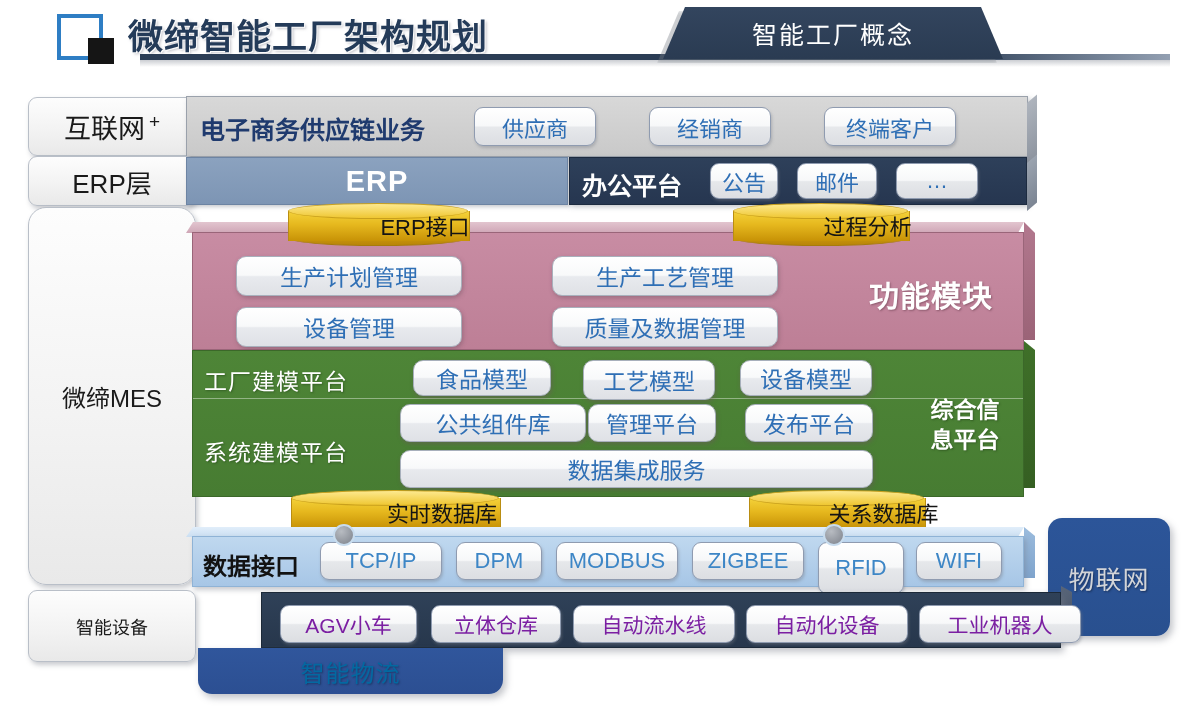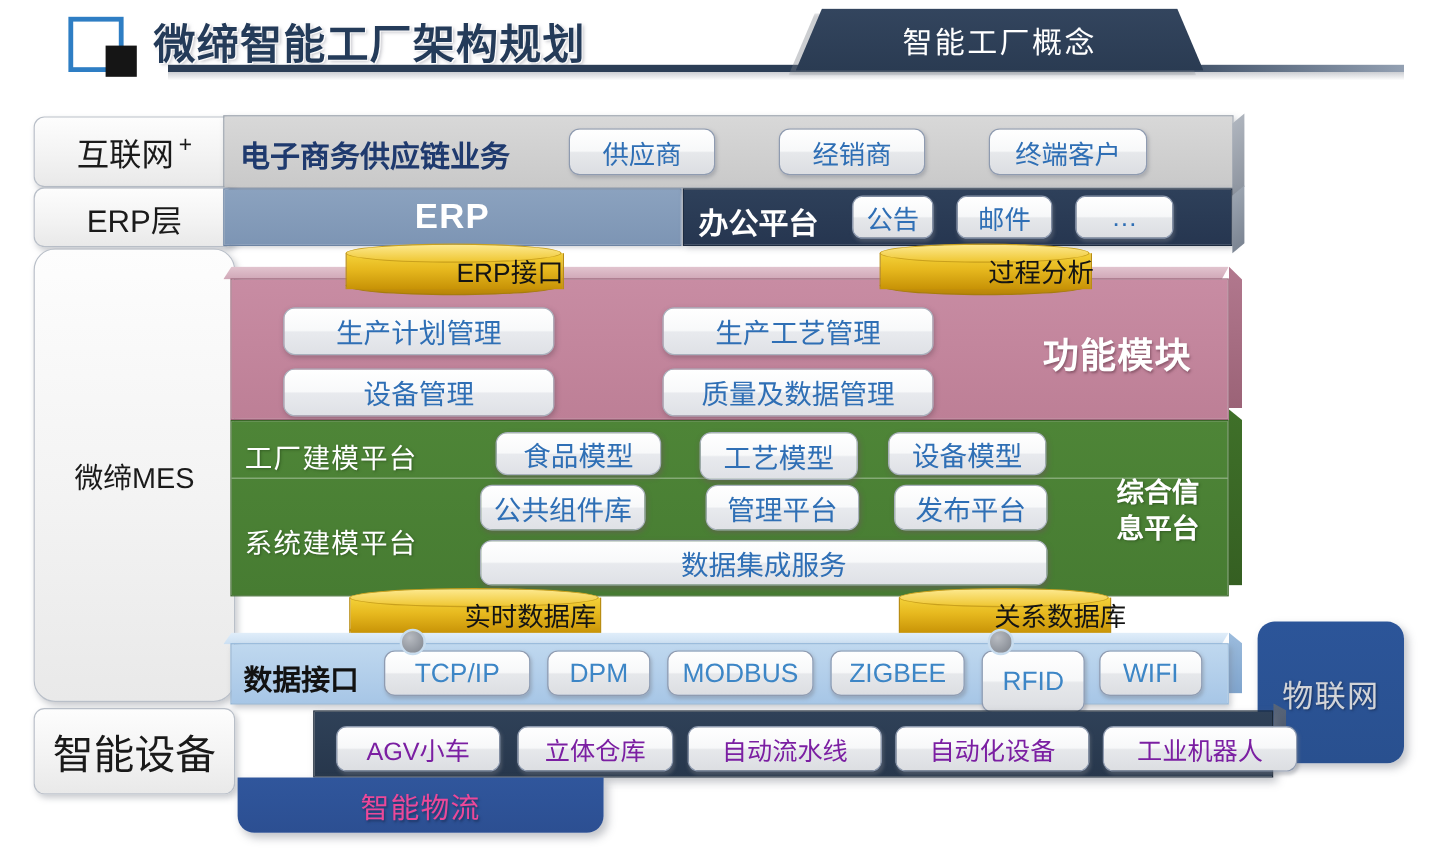--- a/index.html
+++ b/index.html
@@ -40,21 +40,21 @@
   .lbl{position:absolute;background:linear-gradient(to bottom,#fdfdfd 0%,#f3f3f3 55%,#e9e9e9 100%);
        border:1px solid #b9bfc8;border-radius:9px;
        display:flex;align-items:center;justify-content:center;
        color:#1a1a1a;box-sizing:border-box;
        box-shadow:2px 3px 5px rgba(120,125,135,.40);}
   #lbl-internet{left:28px;top:97px;width:168px;height:59px;font-size:27px;}
   #lbl-internet .plus{font-size:19px;margin-left:4px;position:relative;top:-5px;}
   #lbl-erp{left:28px;top:156px;width:168px;height:50px;font-size:26px;}
   #lbl-mes{left:28px;top:207px;width:168px;height:378px;font-size:24px;
            border-radius:18px;}
-  #lbl-device{left:28px;top:590px;width:168px;height:72px;font-size:34px;}
+  #lbl-device{left:28px;top:590px;width:168px;height:72px;font-size:18px;}
 
   
   .row-internet{position:absolute;left:186px;top:96px;width:842px;height:61px;
        background:linear-gradient(to bottom,#d8d8d8,#c9c9c9);
        border:1px solid #9aa1ab;box-sizing:border-box;
        box-shadow:3px 3px 6px rgba(120,125,135,.45);}
   .row-internet .side{position:absolute;right:-10px;top:6px;width:10px;height:61px;
        background:linear-gradient(to bottom,#aeb4bd,#8e95a0);
        transform:skewY(-40deg);transform-origin:left top;}
   .ec-label{position:absolute;left:200px;top:110px;font-size:25px;font-weight:bold;
@@ -125,21 +125,21 @@
   .g-label{position:absolute;color:#ffffff;font-size:23px;letter-spacing:1px;
        text-shadow:1px 1px 2px rgba(30,60,20,.5);}
   #g-factory{left:204px;top:363px;}
   #g-system{left:204px;top:434px;}
   .ci-title{position:absolute;left:905px;top:395px;width:120px;text-align:center;
        color:#ffffff;font-size:23px;font-weight:bold;line-height:30px;
        text-shadow:1px 1px 2px rgba(30,60,20,.5);}
   #g-food{left:413px;top:360px;width:138px;height:36px;}
   #g-craft{left:583px;top:360px;width:132px;height:40px;}
   #g-device{left:740px;top:360px;width:132px;height:36px;}
-  #g-comp{left:400px;top:404px;width:138px;height:38px;}
+  #g-comp{left:400px;top:404px;width:186px;height:38px;}
   #g-mgmt{left:588px;top:404px;width:128px;height:38px;}
   #g-pub{left:745px;top:404px;width:128px;height:38px;}
   #g-dis{left:400px;top:450px;width:473px;height:38px;}
 
   
   .cyl{position:absolute;}
   .cyl .body{position:absolute;left:0;top:8px;width:100%;height:30px;
        background:linear-gradient(to bottom,#f4d23a 0%,#e6b81e 45%,#c79206 100%);
        border-left:1px solid #b98d12;border-right:1px solid #b98d12;}
   .cyl .top{position:absolute;left:0;top:0;width:100%;height:16px;border-radius:50%;
@@ -206,21 +206,21 @@
   #v-auto{left:746px;top:605px;width:162px;height:38px;}
   #v-robot{left:919px;top:605px;width:162px;height:38px;}
 
   
   .logi{position:absolute;left:198px;top:648px;width:305px;height:46px;
        background:linear-gradient(to bottom,#30569c,#2c4f92);
        border-radius:0 0 14px 14px;
        box-shadow:3px 4px 7px rgba(120,125,135,.45);}
   .logi-label{position:absolute;left:198px;top:648px;width:305px;height:46px;
        display:flex;align-items:center;justify-content:center;
-       color:#ec4899;font-size:24px;letter-spacing:1px;
+       color:#0369a1;font-size:24px;letter-spacing:1px;
        text-shadow:1px 1px 2px rgba(15,30,60,.5);}
 </style>
 </head>
 <body>
 
 <div class="stage">
 
   <div class="logo"></div>
   <div class="logo-sq"></div>
   <div class="title">微缔智能工厂架构规划</div>

